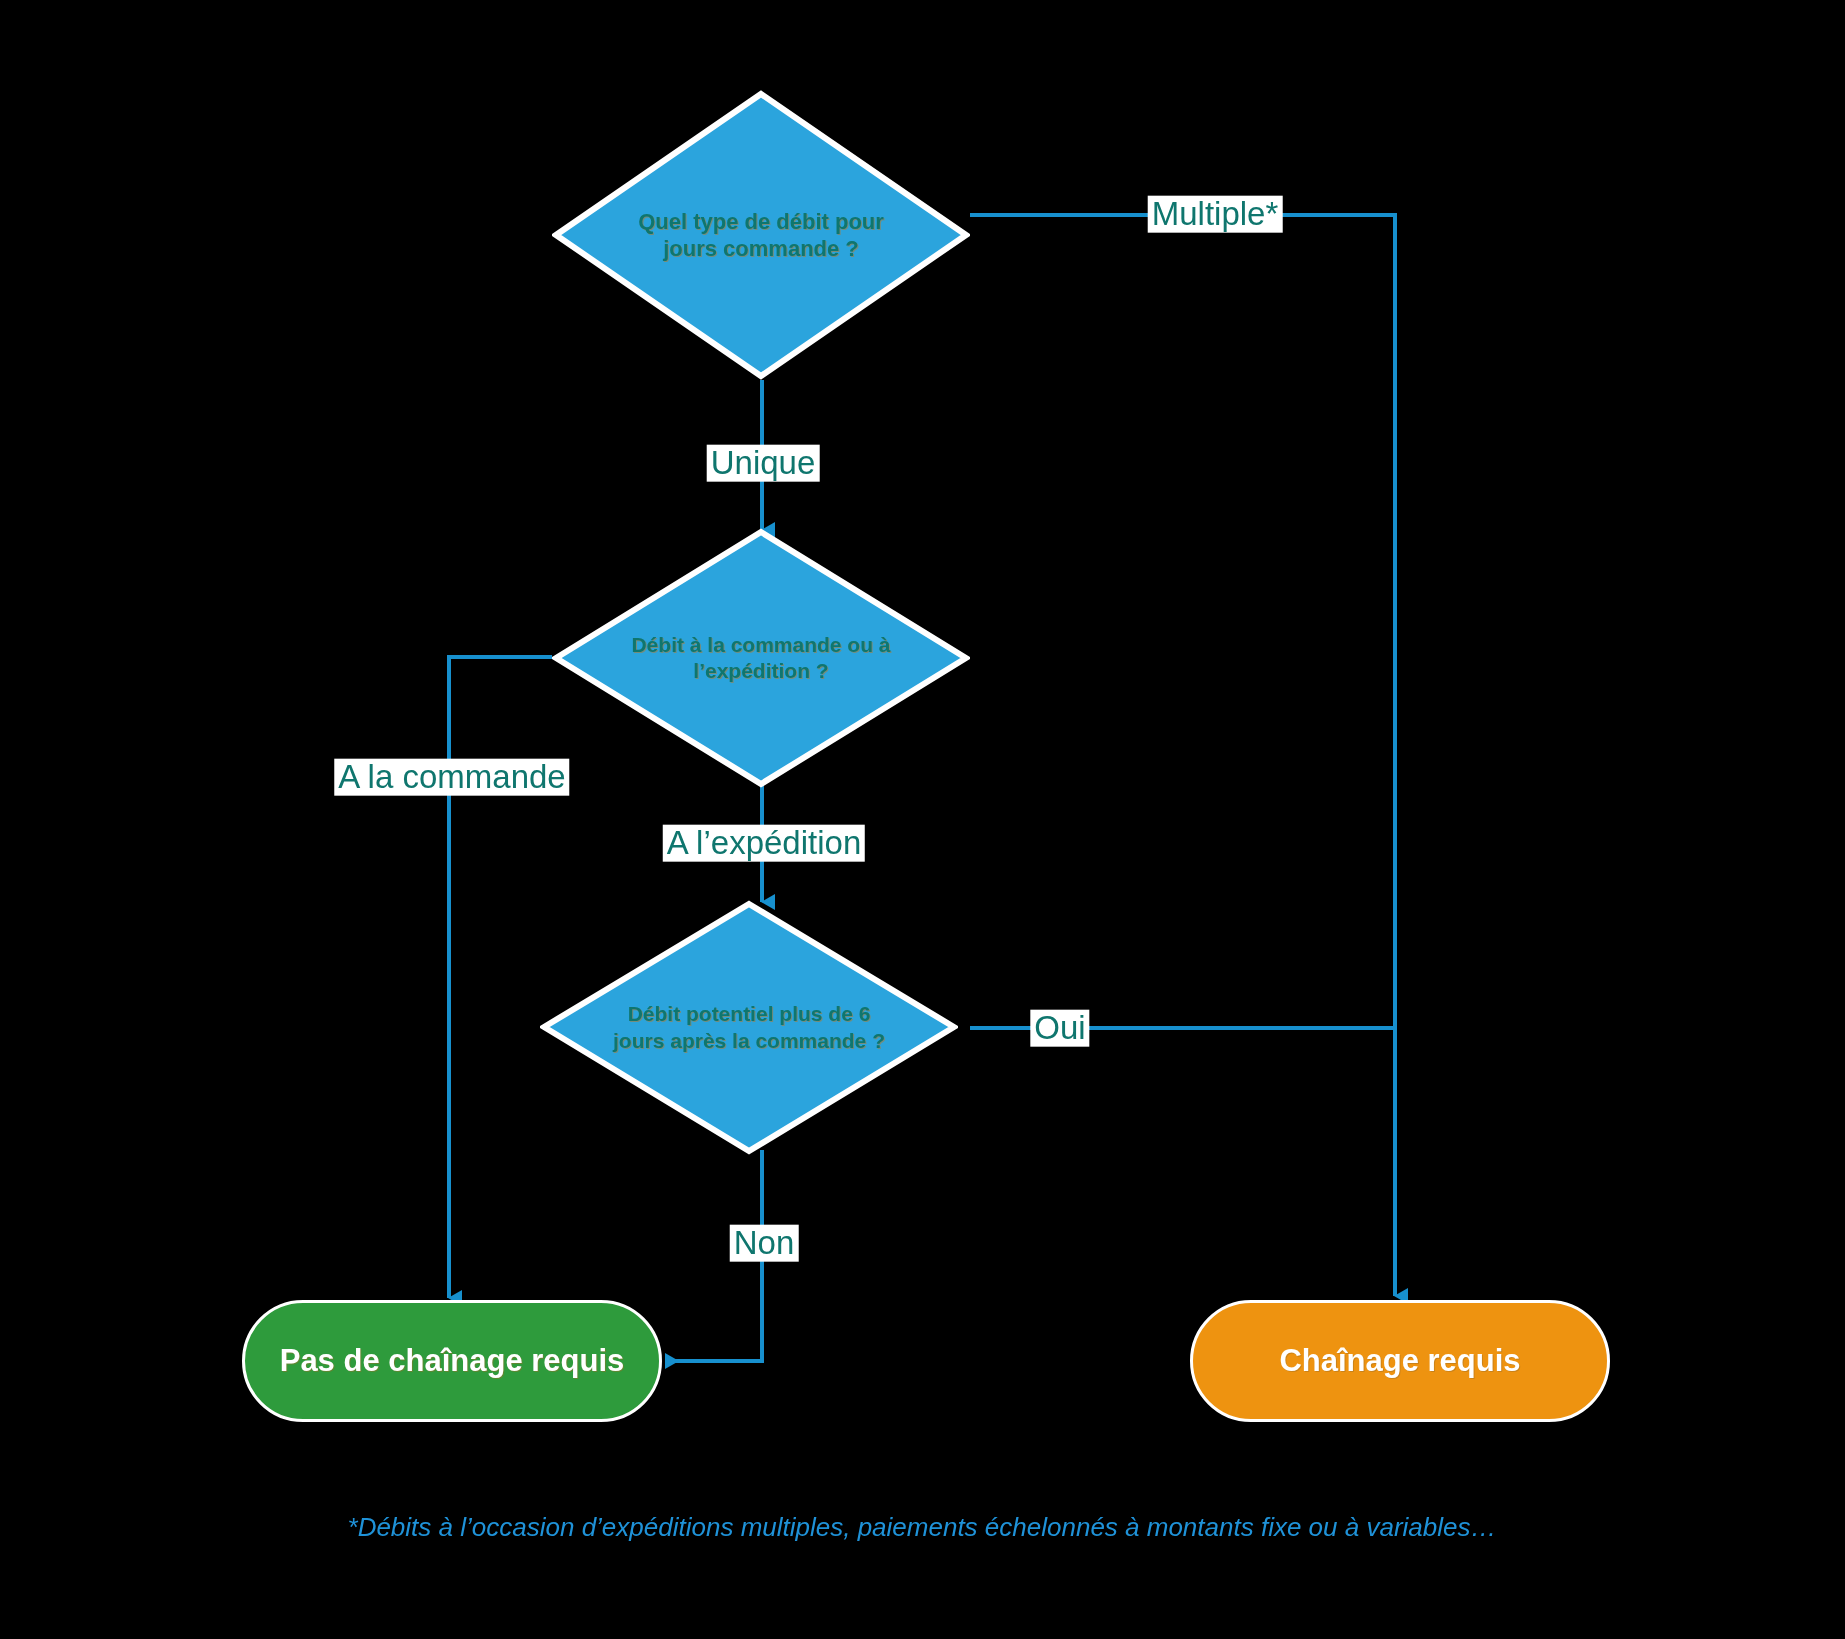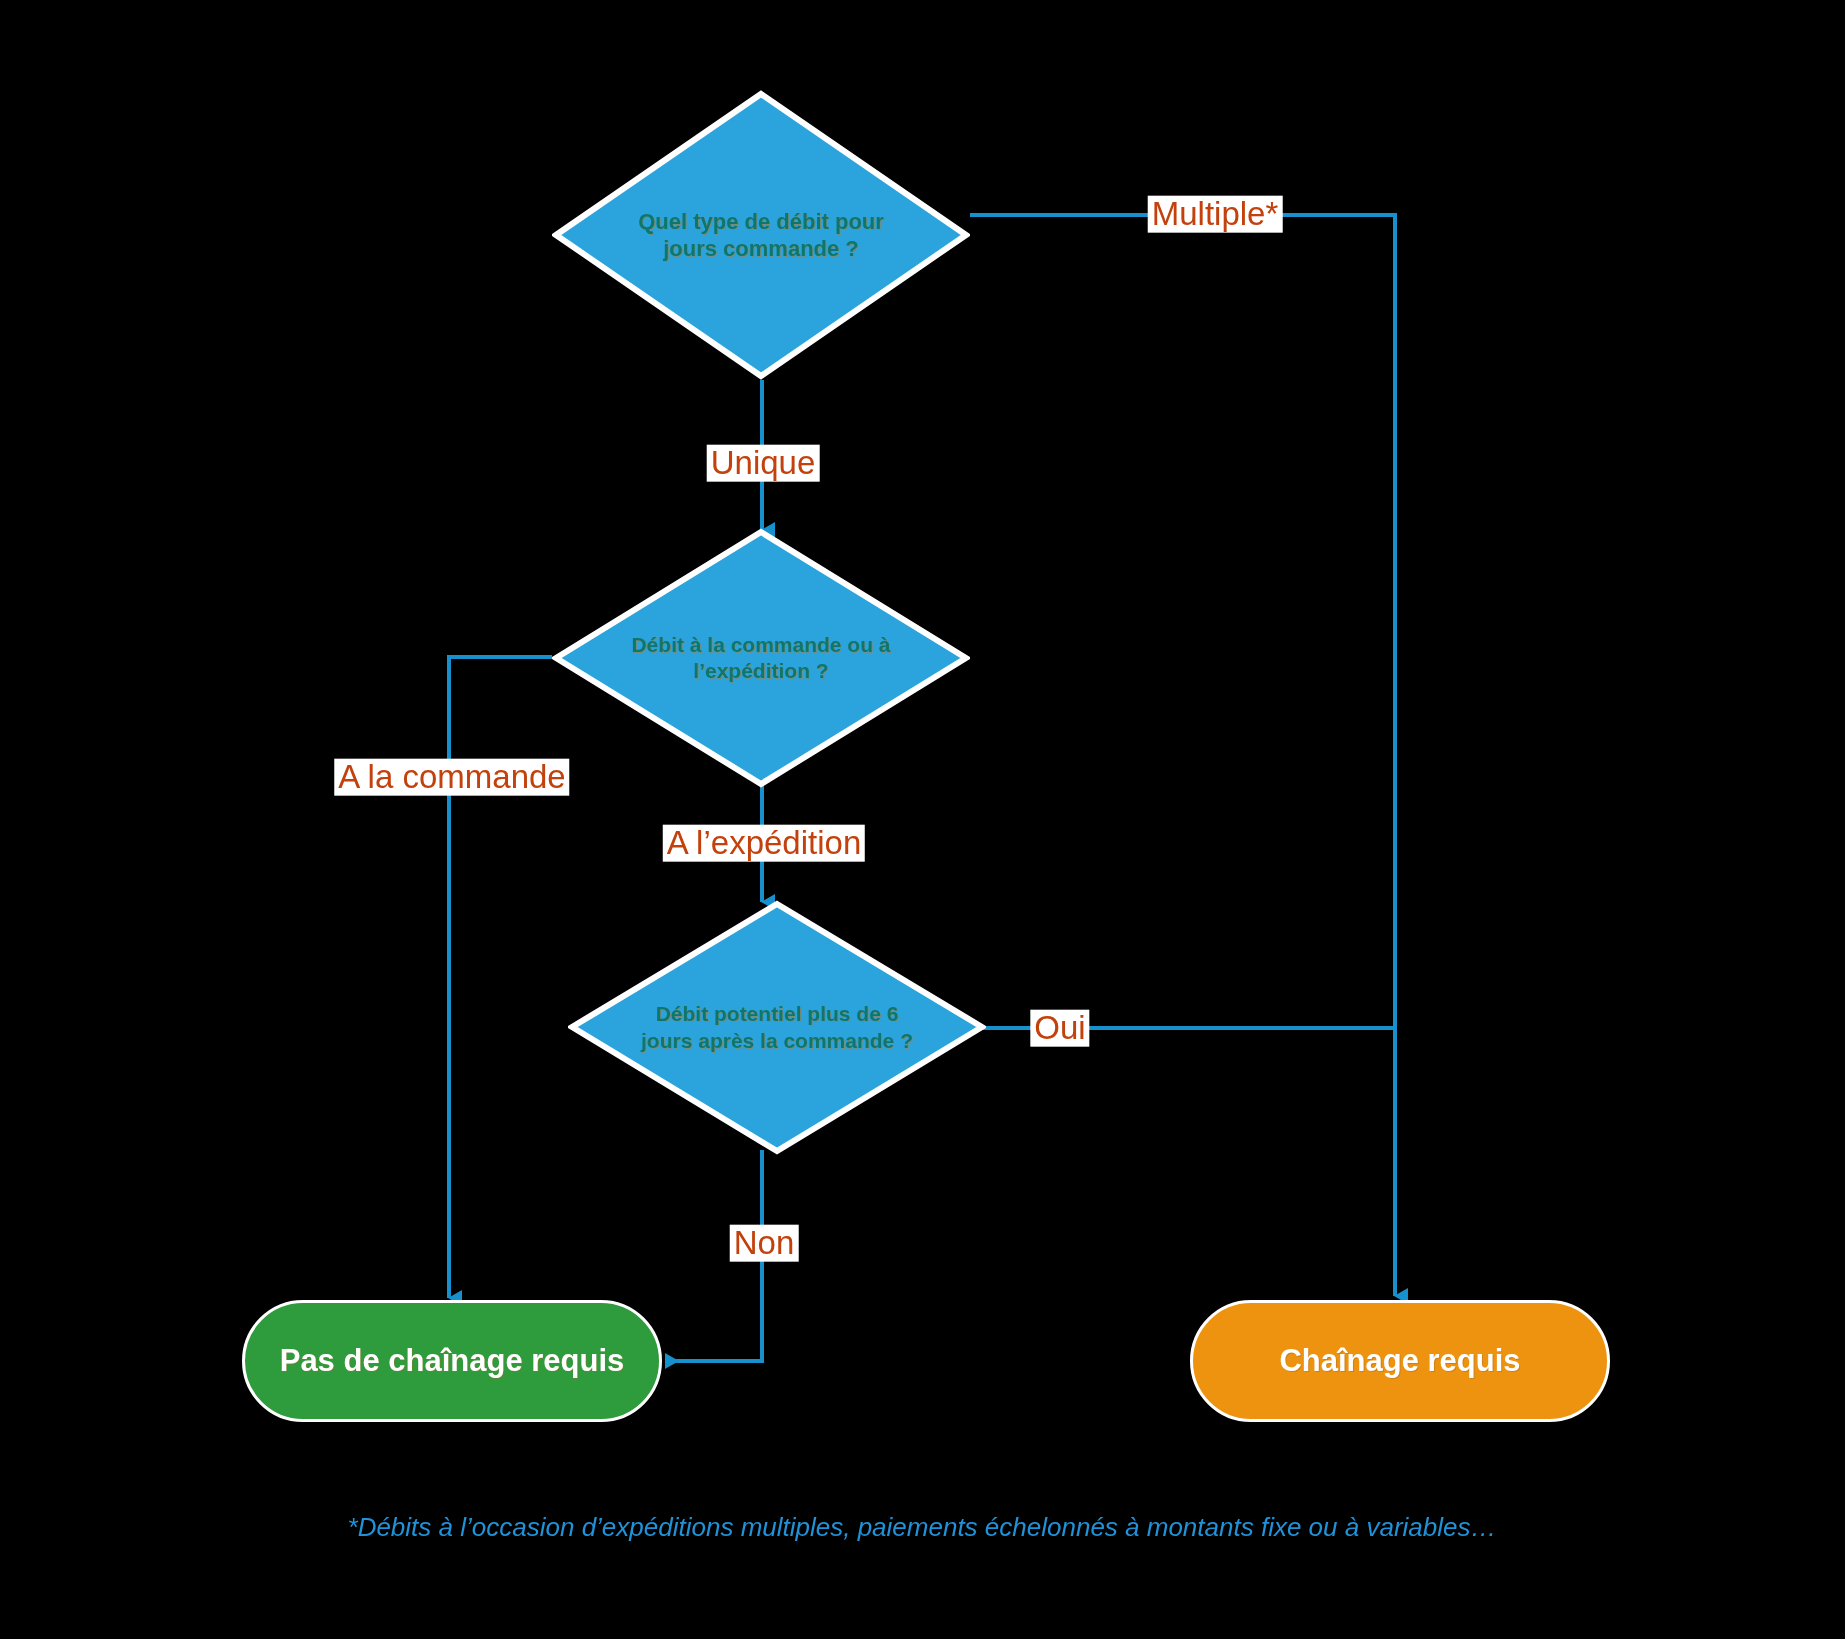--- a/index.html
+++ b/index.html
@@ -64,21 +64,21 @@
     font-weight: bold;
     text-align: center;
     box-sizing: border-box;
     text-shadow: 1px 1px 0 rgba(160,110,35,0.45);
   }
 
   
   .edge-label {
     position: absolute;
     background: #ffffff;
-    color: #c2410c;
+    color: #0f766e;
     font-weight: normal;
     white-space: nowrap;
     padding: 1px 4px;
     line-height: 1.05;
     transform: translate(-50%, -50%);
     z-index: 5;
   }
 
   
   .footnote {
@@ -136,21 +136,21 @@
   <div class="diamond" style="left:552px; top:528px; width:418px; height:260px; font-size:21px;">
     <svg class="dshape" viewBox="0 0 418 260" preserveAspectRatio="none">
       <polygon points="209,4 414,130 209,256 4,130" fill="#2BA4DD" stroke="#ffffff" stroke-width="6"></polygon>
     </svg>
     <div class="dtext">
       <span>Débit à la commande ou à</span><br>
       <span>l’expédition ?</span>
     </div>
   </div>
 
-  <div class="diamond" style="left:568px; top:900px; width:418px; height:255px; font-size:21px;justify-content:center;">
+  <div class="diamond" style="left:540px; top:900px; width:418px; height:255px; font-size:21px;justify-content:center;">
     <svg class="dshape" viewBox="0 0 418 255" preserveAspectRatio="none">
       <polygon points="209,4 414,127 209,251 4,127" fill="#2BA4DD" stroke="#ffffff" stroke-width="6"></polygon>
     </svg>
     <div class="dtext">
       <span>Débit potentiel plus de 6</span><br>
       <span>jours après la commande ?</span>
     </div>
   </div>
 
   <div class="terminal" style="left:242px; top:1300px; width:420px; height:122px; background:#2E9B3C; font-size:31px;">

